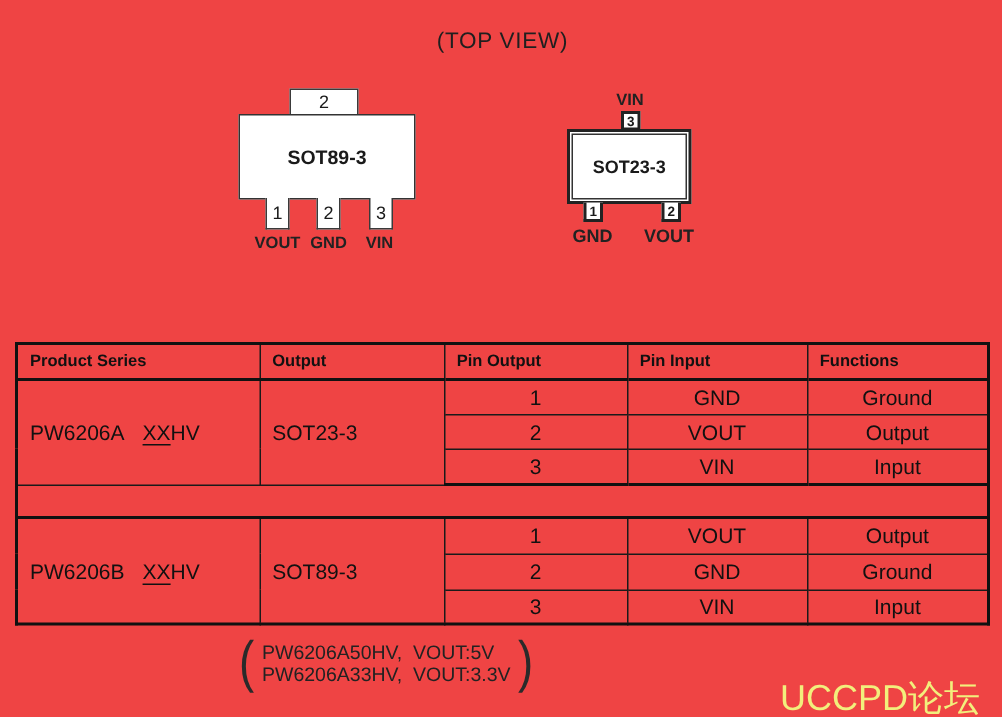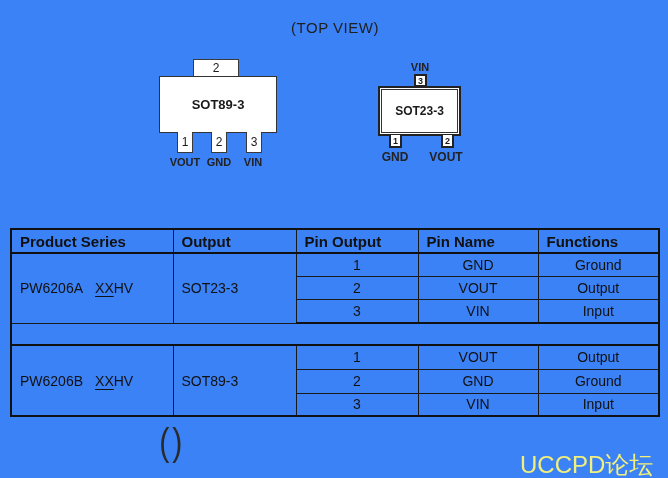--- a/index.html
+++ b/index.html
@@ -1,19 +1,19 @@
 <!DOCTYPE html>
 <html><head>
 <meta charset="utf-8">
 <style>
   * { margin:0; padding:0; box-sizing:border-box; }
   html,body { background:#ffffff; }
   body { font-family:"Liberation Sans","DejaVu Sans",sans-serif; color:#1a1a1a; }
   .page {
-    position:relative; width:668px; height:478px; background:#3b82f6; overflow:hidden;
+    position:relative; width:668px; height:478px; background:#ef4444; overflow:hidden;
   }
   .abs { position:absolute; }
 
   
   .top-view-title {
     left:250px; top:19px; width:170px; text-align:center;
     font-size:15px; letter-spacing:0.5px; color:#1f1f1f;
   }
 
   
@@ -53,21 +53,21 @@
   .lbl-gnd23 { left:375px; width:40px; } .lbl-vout23 { left:424px; width:44px; }
 
   
   .pin-table-wrap { left:10px; top:228px; }
   table.pin-table {
     border-collapse:collapse; table-layout:fixed; width:648px;
     font-size:14px; color:#111;
   }
   table.pin-table td { border:1.5px solid #1a1a1a; padding:0 8px; overflow:hidden; }
   table.pin-table { border:2px solid #111; }
-  tr.hdr td { font-weight:bold; font-size:15px; border-bottom:2px solid #111; height:24px; }
+  tr.hdr td { font-weight:bold; font-size:11px; border-bottom:2px solid #111; height:24px; }
   td.c { text-align:center; padding:0 4px; }
   tr.r23 { height:23px; } tr.r24 { height:24px; }
   tr.group-end td { border-bottom:2px solid #111; }
   tr.spacer td { height:22px; border-bottom:2px solid #111; border-left:none; border-right:none; }
   .xx-underline { text-decoration:underline; text-underline-offset:3px;margin-left:12px; }
 
   
   .note-label { left:13px; top:434px; font-size:13.5px; color:#222; }
   .variant-group { left:158px; top:425px; display:flex; align-items:center; color:#222; }
   .paren { font-size:38px; font-weight:300; line-height:34px; color:#2a2a2a;
@@ -116,21 +116,21 @@
           <col style="width:123px">
           <col style="width:122px">
           <col style="width:120px">
           <col style="width:121px">
       </colgroup>
       <tbody>
           <tr class="hdr">
         <td>Product Series</td>
         <td>Output</td>
         <td>Pin Output</td>
-        <td>Pin Name</td>
+        <td>Pin Input</td>
         <td>Functions</td>
       </tr>
       <tr class="r23">
         <td rowspan="3"><span>PW6206A</span><span class="xx-underline">XX</span><span>HV</span></td>
         <td rowspan="3">SOT23-3</td>
         <td class="c">1</td>
         <td class="c">GND</td>
         <td class="c">Ground</td>
       </tr>
       <tr class="r23">
@@ -162,18 +162,22 @@
         <td class="c">3</td>
         <td class="c">VIN</td>
         <td class="c">Input</td>
       </tr>
     </tbody>
       </table>
   </div>
 
   <div class="abs variant-group">
     <span class="paren">(</span>
+    <span class="variant-lines">
+      <div class="variant-line">PW6206A50HV,&nbsp; VOUT:5V</div>
+      <div class="variant-line">PW6206A33HV,&nbsp; VOUT:3.3V</div>
+    </span>
     <span class="paren">)</span>
   </div>
 
   <div class="abs watermark">UCCPD论坛</div>
 
 </div>
 
 </body></html>

